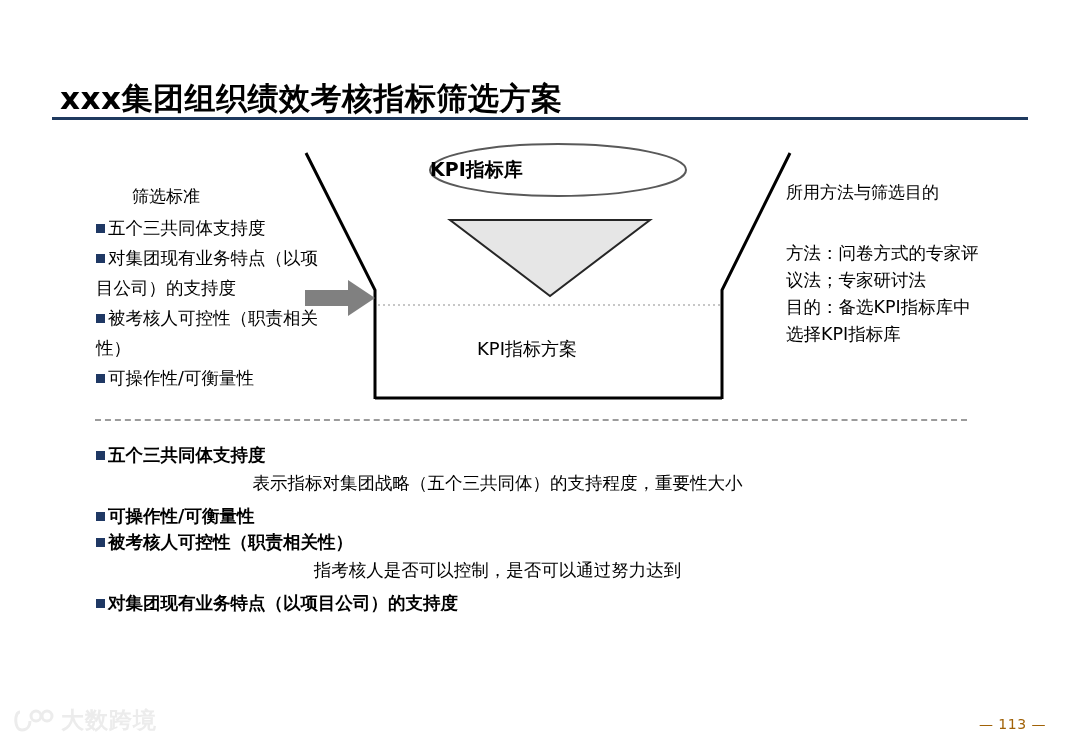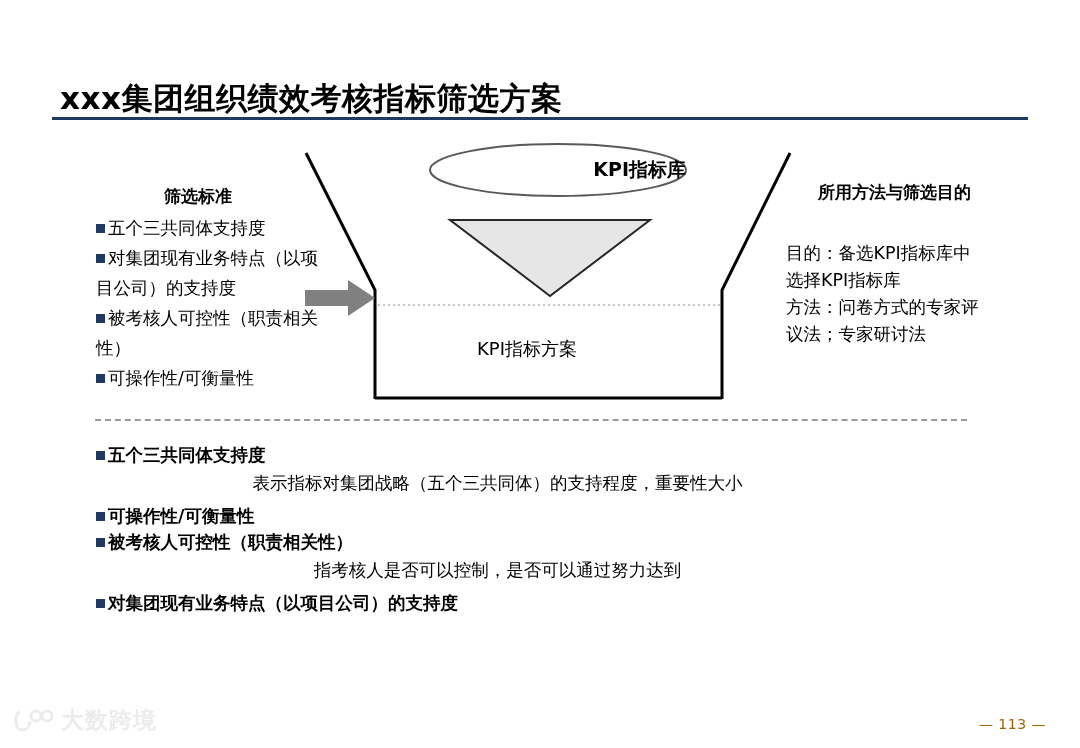--- a/index.html
+++ b/index.html
@@ -28,23 +28,22 @@
     position: absolute;
     left: 52px; top: 117px;
     width: 976px; height: 3px;
     background: #1f3a5f;
   }
 
   
   .col-heading {
     position: absolute;
     font-size: 17px;
-    font-weight: bold;
-    white-space: nowrap;
-    margin-left: 32px;
+    font-weight: normal;
+    white-space: nowrap;
   }
   #left-heading { left: 132px; top: 185px; }
   #right-heading { left: 786px; top: 181px; }
 
   
   #left-list {
     position: absolute;
     left: 96px; top: 213px;
     width: 225px;
     font-size: 17.5px;
@@ -75,21 +74,21 @@
 
   
   #funnel-svg {
     position: absolute;
     left: 290px; top: 140px;
   }
   #ellipse-label {
     position: absolute;
     left: 430px; top: 157px;
     width: 256px;
-    text-align: right;
+    text-align: left;
     font-size: 19px;
     font-weight: bold;
   }
   #box-label {
     position: absolute;
     left: 375px; top: 337px;
     width: 304px;
     text-align: center;
     font-size: 18px;
   }
@@ -153,22 +152,22 @@
 <div id="left-heading" class="col-heading">筛选标准</div>
 <div id="left-list">
   <div class="li"><span class="sq"></span><span>五个三共同体支持度</span></div>
   <div class="li"><span class="sq"></span><span>对集团现有业务特点（以项目公司）的支持度</span></div>
   <div class="li"><span class="sq"></span><span>被考核人可控性（职责相关性）</span></div>
   <div class="li"><span class="sq"></span><span>可操作性/可衡量性</span></div>
 </div>
 
 <div id="right-heading" class="col-heading">所用方法与筛选目的</div>
 <div id="right-list">
+  <p>方法：问卷方式的专家评议法；专家研讨法</p>
   <p>目的：备选KPI指标库中选择KPI指标库</p>
-  <p>方法：问卷方式的专家评议法；专家研讨法</p>
 </div>
 
 <svg id="funnel-svg" width="520" height="275">
 
   <polyline points="16,13 85,150 85,259" fill="none" stroke="#000000" stroke-width="3"></polyline>
 
   <polyline points="500,13 432,150 432,259" fill="none" stroke="#000000" stroke-width="3"></polyline>
 
   <line x1="85" y1="258" x2="432" y2="258" stroke="#000000" stroke-width="3"></line>
 

